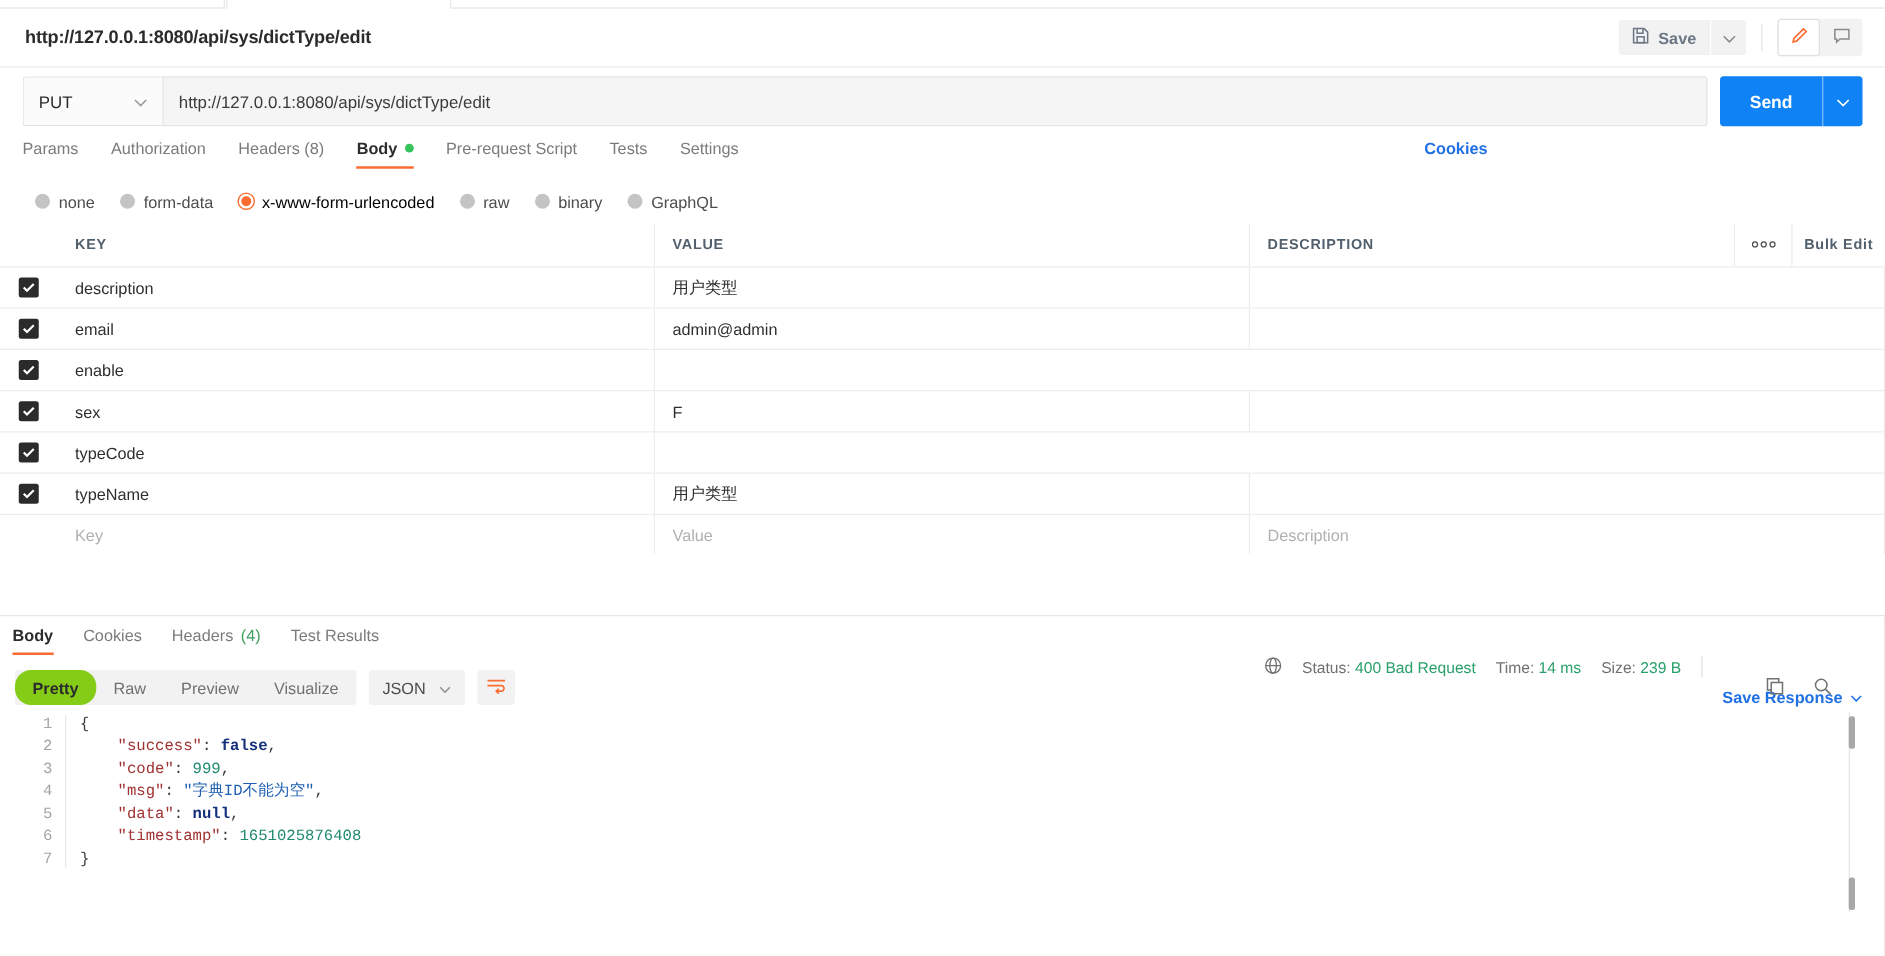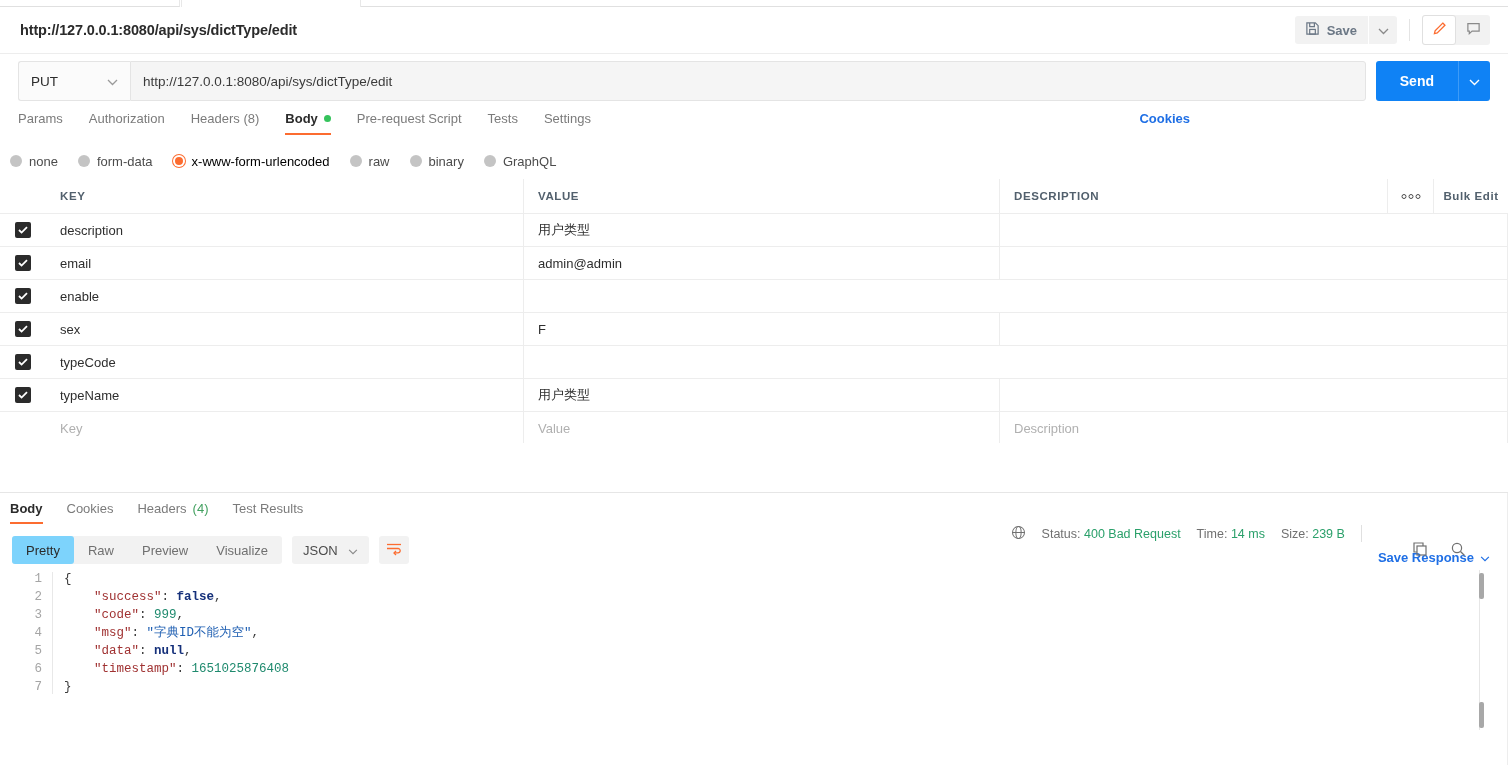--- a/index.html
+++ b/index.html
@@ -69,21 +69,21 @@
 
   
   .req-tabs { position:absolute; left:0; top:108px; width:1208px; height:32px; display:flex; align-items:flex-start; padding:0 18px; }
   .rtab { position:relative; padding:3px 0 9px 0; margin-right:26px; color:#7b7b7b; font-size:13px; display:flex; align-items:center; gap:6px;}
   .rtab.active { color:#2b2b2b; font-weight:700; }
   .rtab.active:after { content:""; position:absolute; left:0; right:0; bottom:0; height:2px; background:#fc6c30; }
   .green-dot { width:7px; height:7px; border-radius:50%; background:#35c35c; display:inline-block; }
   .cookies-link { margin-left:auto; color:#1f6fe5; font-weight:700; font-size:13px; padding-top:3px; }
 
   
-  .radio-row { position:absolute; left:0; top:148px; width:1508px; height:26px; display:flex; align-items:center; padding:0 10px; }
+  .radio-row { position:absolute; left:0; top:148px; width:1508px; height:26px; display:flex; align-items:center; padding:0 28px; }
   .radio-item { display:flex; align-items:center; gap:7px; margin-right:20px; color:#4c4c4c; font-size:13px; }
   .rdot { width:12px; height:12px; border-radius:50%; background:#c4c4c4; }
   .radio-item.sel .rdot { background:#fc6c30; box-shadow: inset 0 0 0 2px #fff, 0 0 0 1px #fc6c30;}
   .radio-item.sel { color:#000000; }
 
   
   .kv { position:absolute; left:0; top:179px; width:1508px;text-align:right; }
   .kv-row { display:flex; height:33px; border-bottom:1px solid #ededed; align-items:stretch; }
   .kv-row.head { height:35px; background:#fff; }
   .cell { display:flex; align-items:center; border-right:1px solid #ededed; font-size:13px; color:#2e2e2e; }
@@ -112,21 +112,21 @@
   .paren-green { color:#41a05f; font-weight:400; }
   .status-group { margin-left:auto; display:flex; align-items:center; gap:16px; padding-top:9px; padding-right:8px; font-size:12.5px; color:#707070; }
   .status-group .val { color:#2aa06a; font-weight:400; }
   .sg-div { width:1px; height:17px; background:#e0e0e0; }
   .save-resp { color:#1f6fe5; font-weight:700; display:flex; align-items:center; gap:6px; font-size:13px;margin-top:48px; }
 
   
   .pretty-bar { position:absolute; left:0; top:533px; width:1508px; height:34px; display:flex; align-items:center; padding:0 12px; }
   .seg { display:flex; background:#f2f2f2; border-radius:3px; height:28px; align-items:center; }
   .seg .s { padding:0 14px; height:28px; display:flex; align-items:center; color:#707070; font-size:13px; border-radius:3px;}
-  .seg .s.active { background:#7dd3fc; color:#2b2b2b; font-weight:400; }
+  .seg .s.active { background:#84cc16; color:#2b2b2b; font-weight:700;border-radius:13px; }
   .json-pick { margin-left:10px; background:#f2f2f2; border-radius:3px; height:28px; display:flex; align-items:center; gap:10px; padding:0 11px; color:#4c4c4c; font-size:13px; }
   .wrap-btn { margin-left:10px; background:#f2f2f2; border-radius:3px; height:28px; width:30px; display:flex; align-items:center; justify-content:center; }
   .right-icons { margin-left:auto; display:flex; align-items:center; gap:22px; padding-right:30px; }
 
   
   .code-wrap { position:absolute; left:0; top:570px; width:1508px; height:195px; background:#fff; }
   .code {
     display:flex; font-family:"Liberation Mono","DejaVu Sans Mono",monospace; font-size:12.5px; line-height:18px;
   }
   .gutter { width:52px; text-align:right; color:#a5a5a5; padding-right:10px; user-select:none; }

